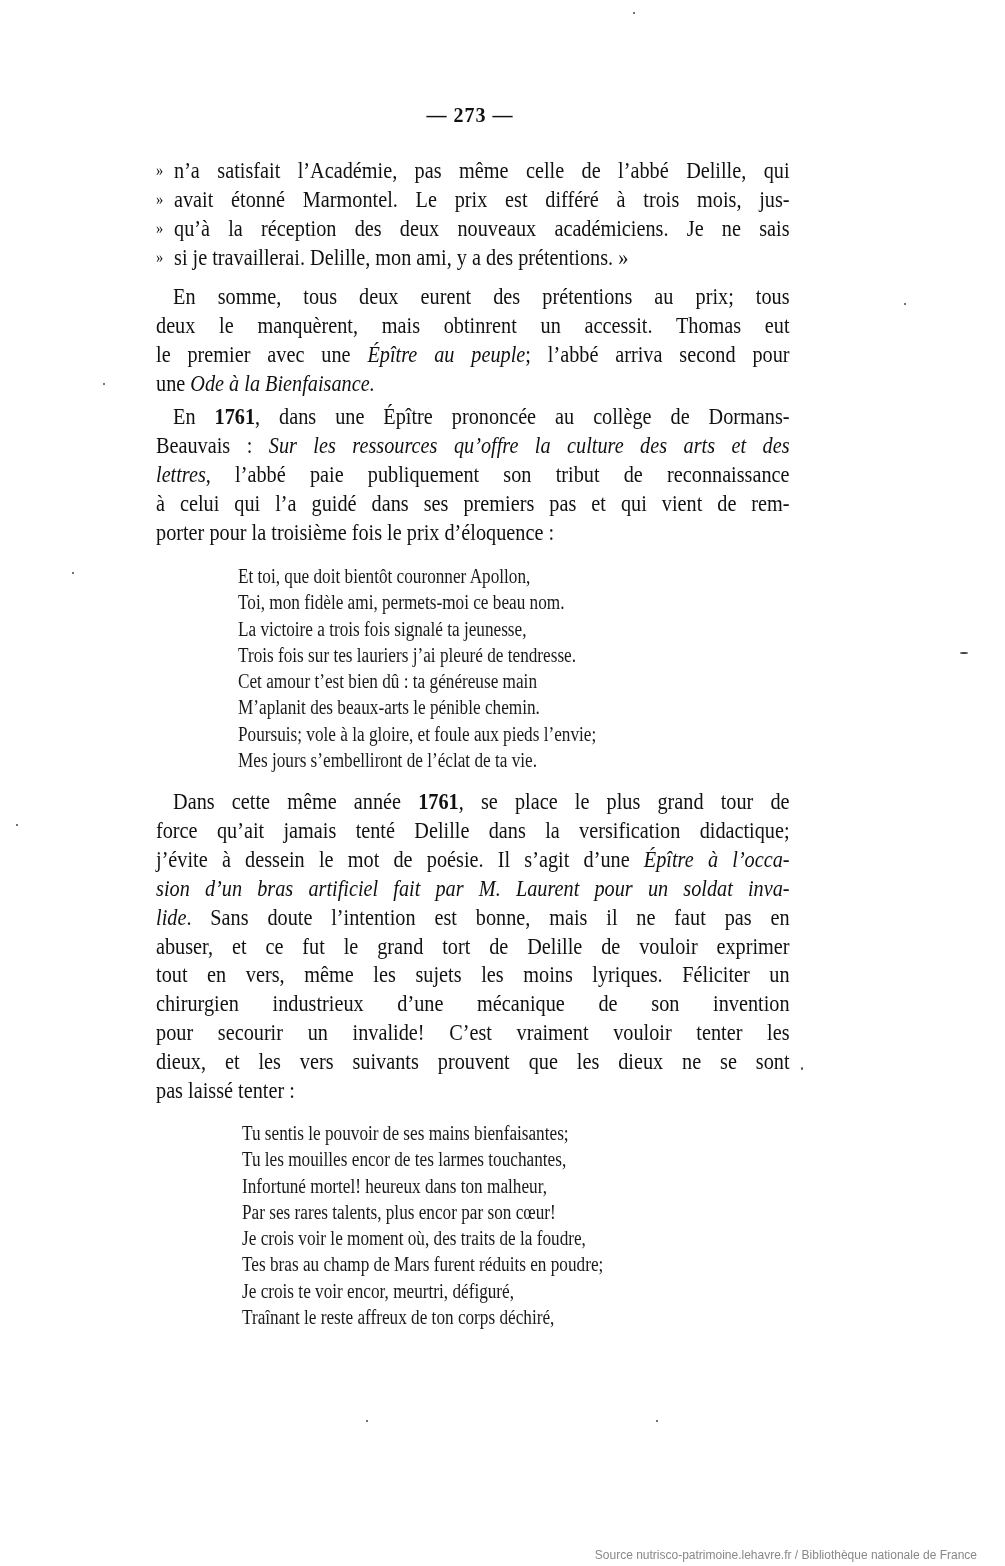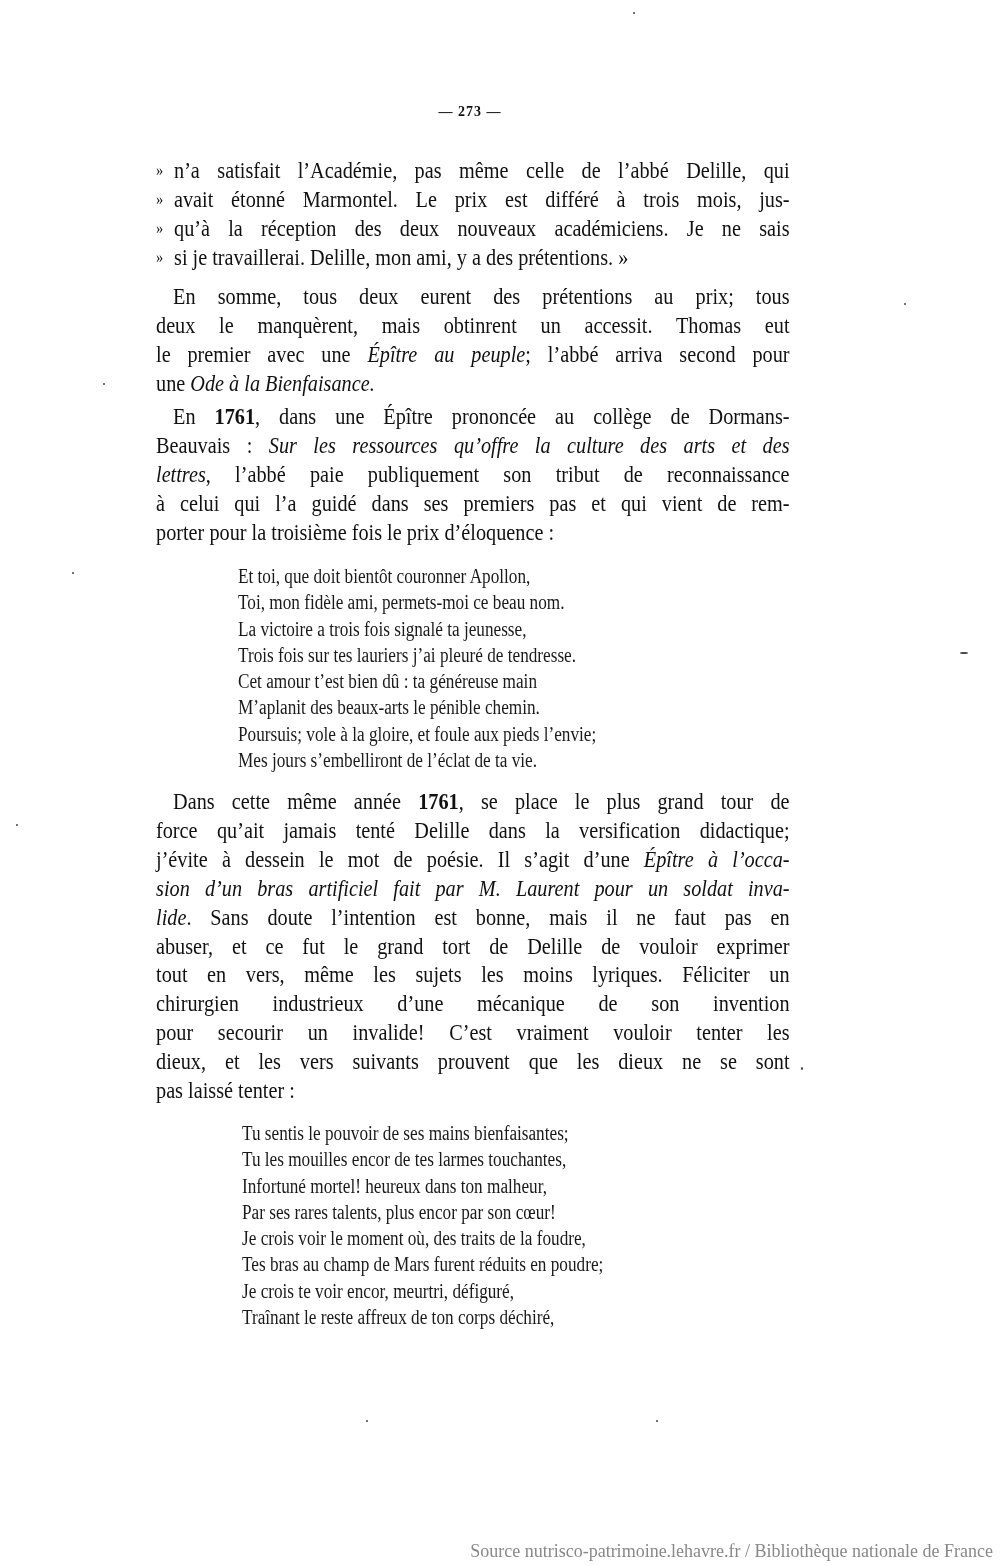--- a/index.html
+++ b/index.html
@@ -3,44 +3,44 @@
 <meta charset="utf-8">
 <style>
   html, body { margin: 0; padding: 0; background: #ffffff; }
   body {
     width: 1005px; height: 1566px; position: relative; overflow: hidden;
     font-family: "Liberation Serif", "DejaVu Serif", serif;
     color: #111111;
   }
   .page-number {
     position: absolute; top: 104px; left: 0; width: 940px; text-align: center;
-    font-size: 14px; font-weight: bold; letter-spacing: 1px;
+    font-size: 20px; font-weight: bold; letter-spacing: 1px;
   }
   .prose {
     position: absolute; left: 156px; width: 634px;
     font-size: 22.5px; line-height: 28.9px;
     text-align: justify; transform: scaleX(0.9); transform-origin: left top;
     width: 704px;
   }
   .prose .line { display: block; text-align: justify; text-align-last: justify; white-space: nowrap; }
   .prose .line.last { text-align-last: left; }
   .indent { padding-left: 19px; }
   .q { display: inline-block; width: 20px; font-size: 16px; vertical-align: 2px; }
   i.t { font-style: italic; }
   b.n { font-weight: bold; }
   .verse {
     position: absolute; font-size: 20px; line-height: 26.3px;
     transform: scaleX(0.86); transform-origin: left top;
     font-family: "Liberation Serif", "DejaVu Serif", serif; color: #1a1a1a;
   }
   .verse div { white-space: nowrap; }
   .footer {
-    position: absolute; right: 12px; bottom: 4px;
-    font-family: Liberation Serif, serif;
-    font-size: 18px; color: #888888;
+    position: absolute; right: 28px; bottom: 4px;
+    font-family: Liberation Sans, sans-serif;
+    font-size: 12px; color: #888888;
   }
   .speck { position: absolute; background: #444; border-radius: 50%; }
 </style>
 </head>
 <body>
 
 <div class="page-number">— 273 —</div>
 
 <div class="prose" style="top:157px;">
   <span class="line"><span class="q">»</span><span>n’a satisfait l’Académie, pas même celle de l’abbé Delille, qui</span></span>

